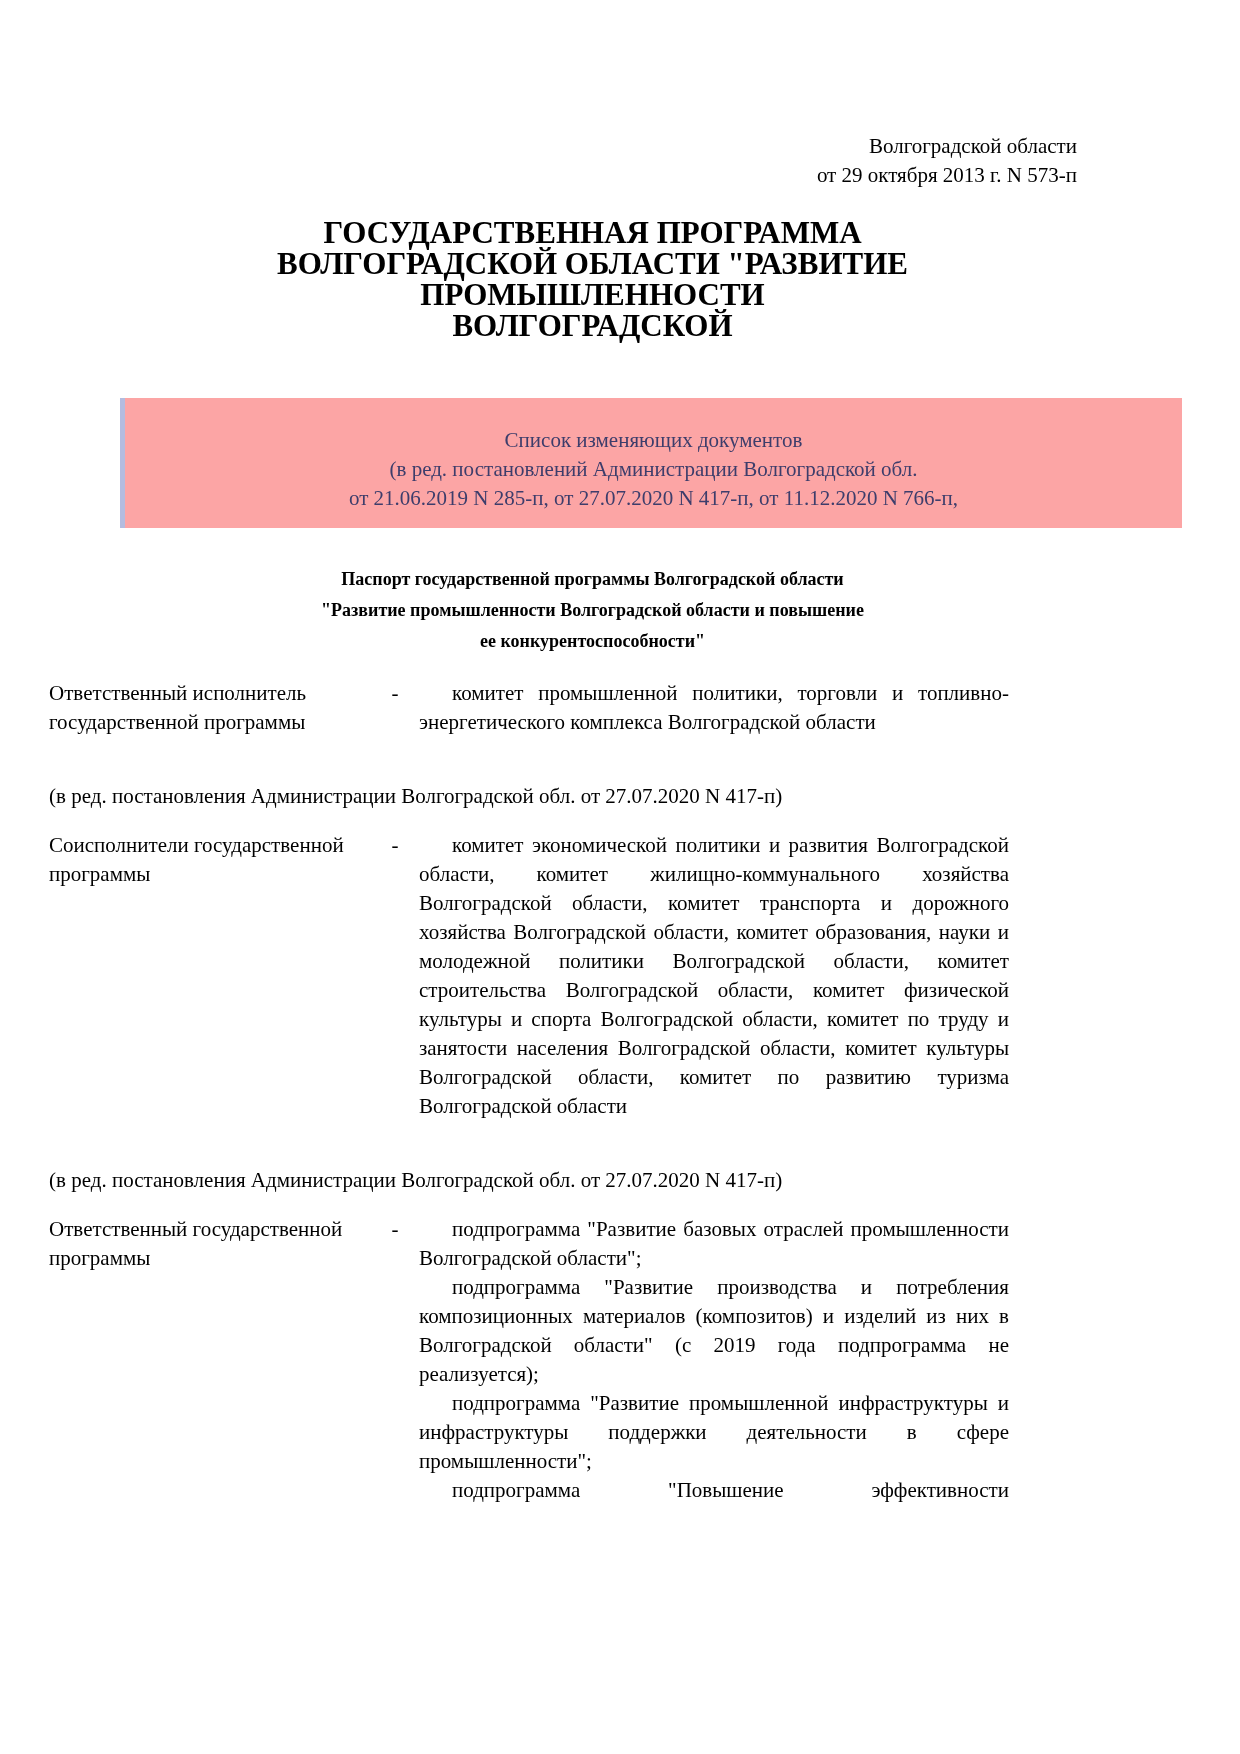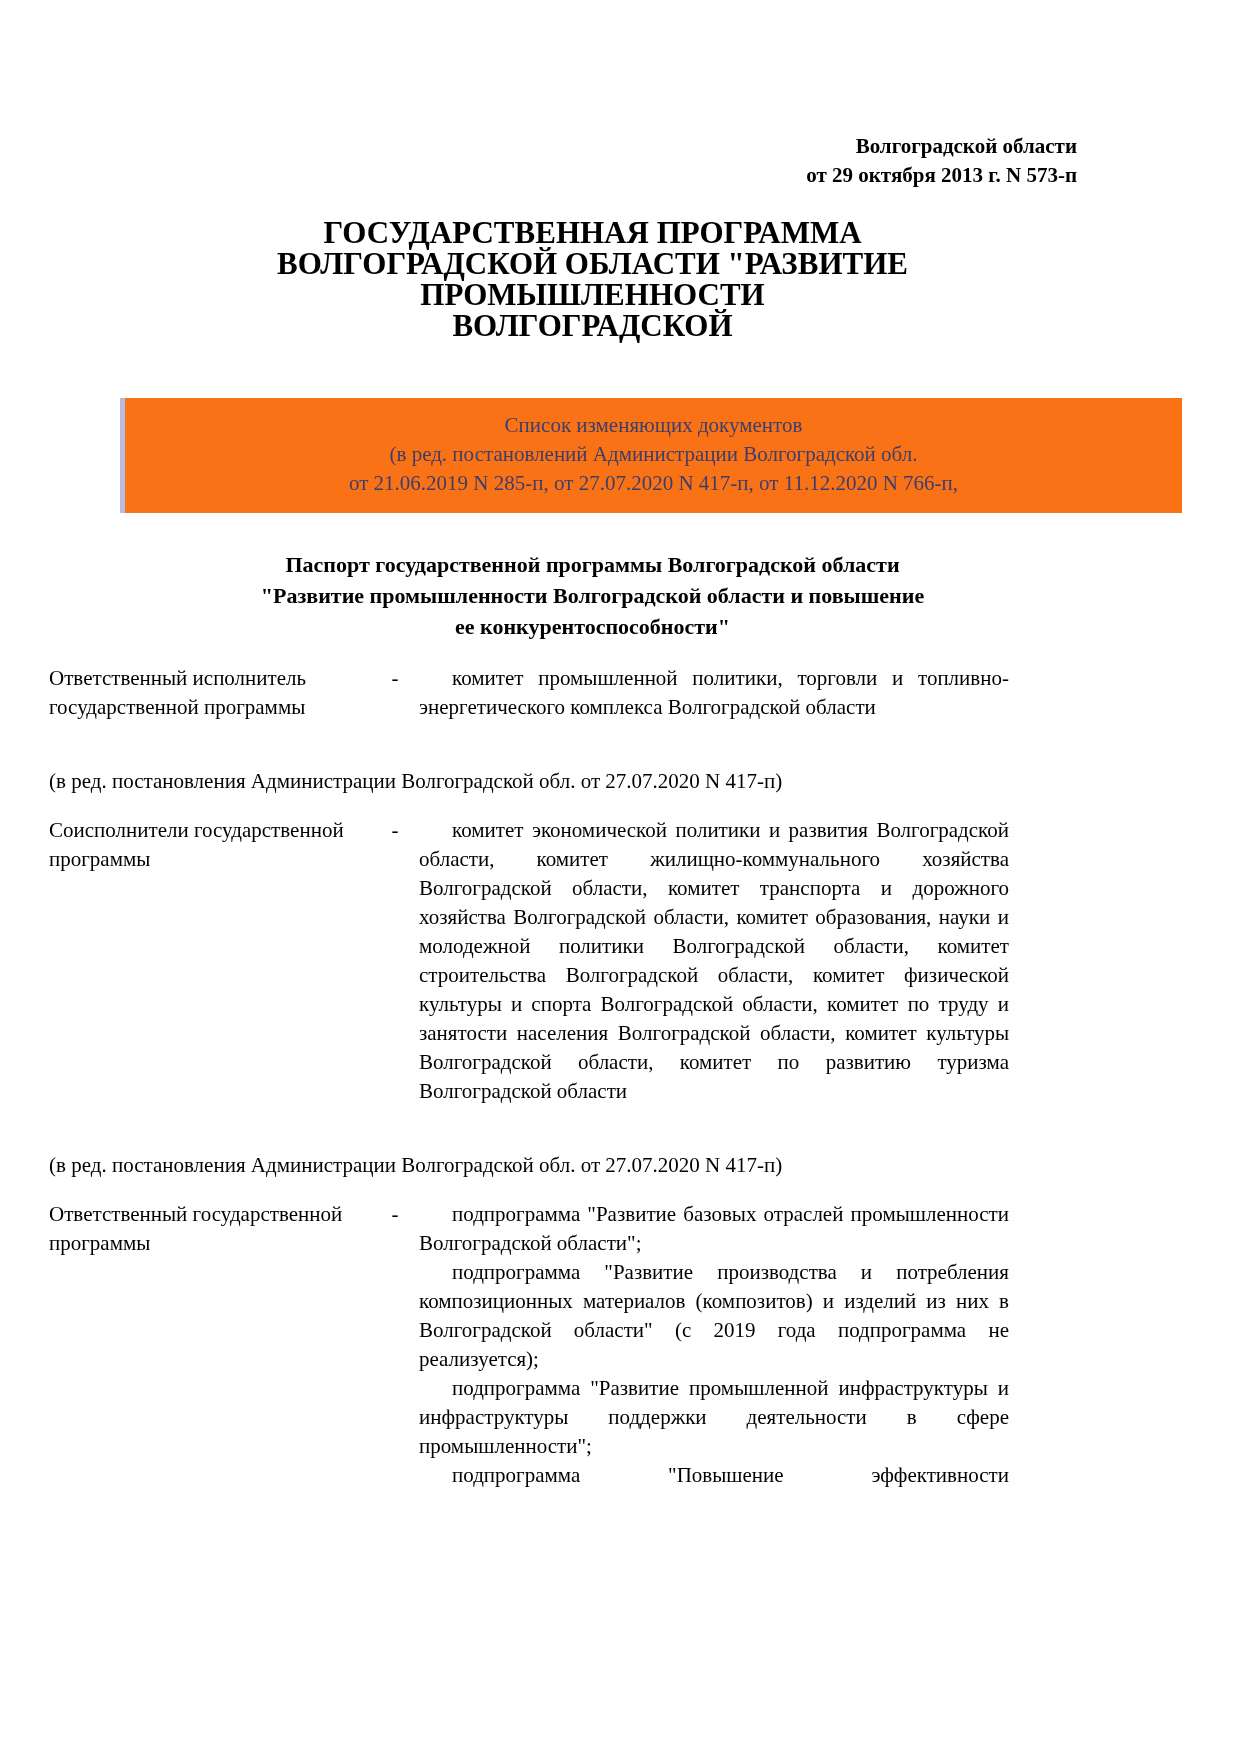--- a/index.html
+++ b/index.html
@@ -12,46 +12,45 @@
     font-family: "Liberation Serif", "DejaVu Serif", serif;
     font-size: 21px;
     line-height: 29px;
     overflow: hidden;
   }
   .page { padding-top: 132px; }
 
   .doc-ref {
     margin: 0 163px 0 108px;
     text-align: right;
-    font-weight: bold;
   }
 
   .title {
     margin: 27px 163px 0 108px;
     text-align: center;
     font-weight: bold;
     font-size: 31px;
     line-height: 31px;
   }
 
   .amend-box {
     margin: 57px 0 0 120px;
     width: 1062px;
-    background: #f97316;
+    background: #fca5a5;
     border-left: 5px solid #b4bcdf;
-    padding: 13px 12px 15px 12px;
+    padding: 28px 12px 15px 12px;
     text-align: center;
     color: #3d3d6b;
   }
 
   .passport-heading {
     margin: 36px 163px 0 108px;
     text-align: center;
     font-weight: bold;
-    font-size: 22px;
+    font-size: 18px;
     line-height: 31px;
   }
 
   .rows { margin: 22px 0 0 49px; }
 
   .row { display: flex; margin-bottom: 45px; }
   .row .label { width: 322px; flex: 0 0 322px; }
   .row .dash  { width: 48px; flex: 0 0 48px; text-align: center; }
   .row .value { width: 590px; flex: 0 0 590px; text-align: justify; }
 

